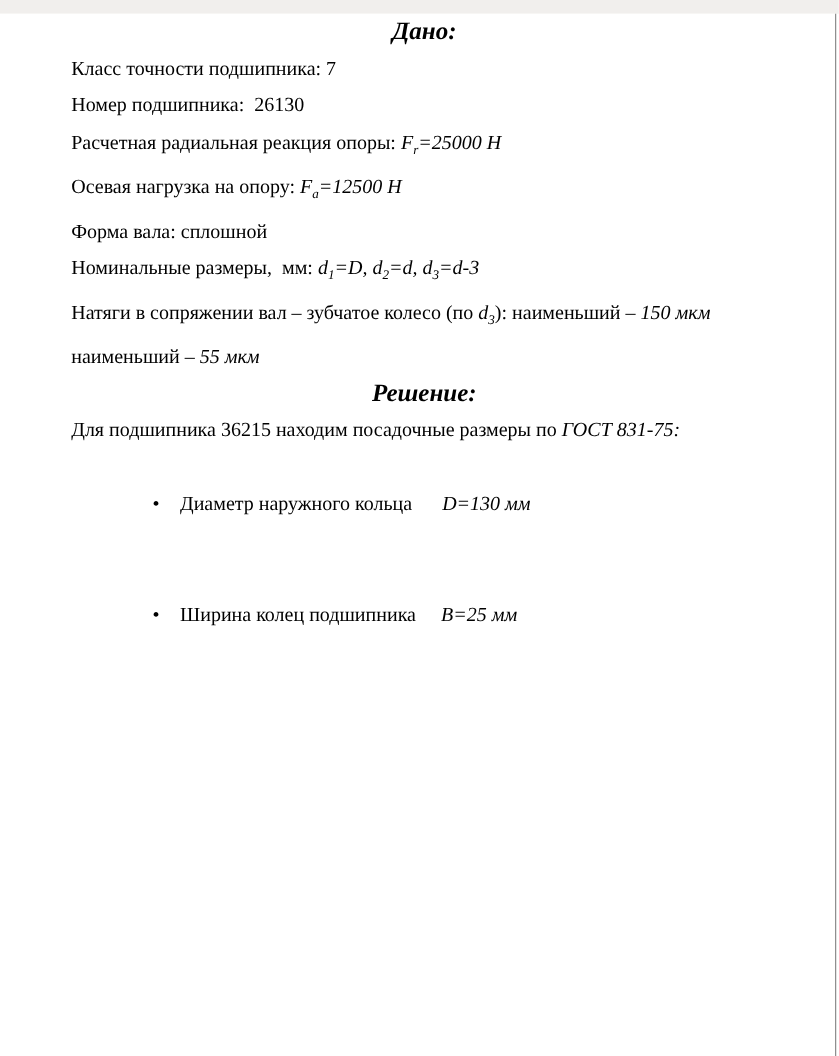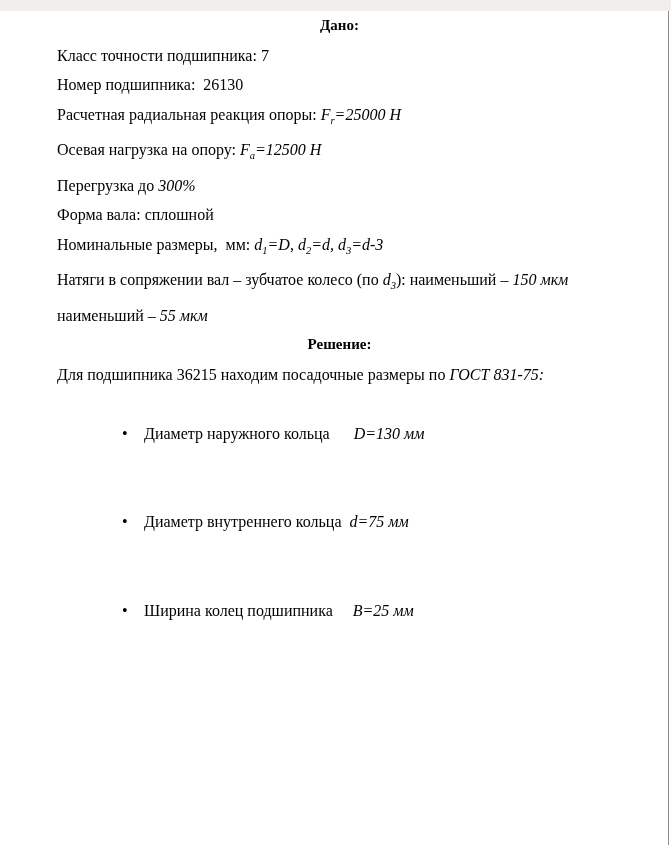--- a/index.html
+++ b/index.html
@@ -28,21 +28,22 @@
     width: 565px;
     color: #000000;
     font-family: "Liberation Serif", serif;
     font-size: 16px;
     line-height: 29.5px;
   }
   .line { white-space: pre-wrap; }
   .h-center {
     text-align: center;
     font-weight: bold;
-    font-size: 15px;
+    font-style: italic;
+    font-size: 20px;
   }
   .cont { }
   .bullet-line { padding-left: 41px; white-space: pre-wrap; }
   .bullet { display: inline-block; width: 22px; }
   .jline { text-align: justify; text-align-last: justify; }
   .gap { margin-top: 13px; }
   .st-i { font-style: italic; }
   .st-isub { font-style: italic; font-size: 10.5px; vertical-align: -4px; }
 </style>
 </head>
@@ -52,37 +53,33 @@
 
 <div class="page">
   <div class="content">
 
     <div class="h-center">Дано:</div>
 
     <div class="line"><span>Класс точности подшипника: 7</span></div>
     <div class="line"><span>Номер подшипника:  26130</span></div>
     <div class="line"><span>Расчетная радиальная реакция опоры: </span><span class="st-i">F</span><span class="st-isub">r</span><span class="st-i">=25000 Н</span></div>
     <div class="line"><span>Осевая нагрузка на опору: </span><span class="st-i">F</span><span class="st-isub">a</span><span class="st-i">=12500 Н</span></div>
-    <div class="line"><span>Перегрузка до </span><span class="st-i">300%</span></div>
     <div class="line"><span>Форма вала: сплошной</span></div>
     <div class="line"><span>Номинальные размеры,  мм: </span><span class="st-i">d</span><span class="st-isub">1</span><span class="st-i">=D, </span><span class="st-i">d</span><span class="st-isub">2</span><span class="st-i">=d, </span><span class="st-i">d</span><span class="st-isub">3</span><span class="st-i">=d-3</span></div>
     <div class="line"><span>Натяги в сопряжении вал – зубчатое колесо (по </span><span class="st-i">d</span><span class="st-isub">3</span><span>): наименьший – </span><span class="st-i">150 мкм</span></div>
     <div class="line cont"><span>наименьший – </span><span class="st-i">55 мкм</span></div>
 
     <div class="h-center">Решение:</div>
 
     <div class="line"><span>Для подшипника 36215 находим посадочные размеры по </span><span class="st-i">ГОСТ 831-75:</span></div>
 
     <div class="bullet-line">
       <span class="bullet">•</span><span><span>Диаметр наружного кольца      </span><span class="st-i">D=130 мм</span></span>
     </div>
     <div class="bullet-line">
-      <span class="bullet">•</span><span><span>Диаметр внутреннего кольца  </span><span class="st-i">d=75 мм</span></span>
-    </div>
-    <div class="bullet-line">
       <span class="bullet">•</span><span><span>Ширина колец подшипника     </span><span class="st-i">B=25 мм</span></span>
     </div>
 
     <div class="line jline gap"></div>
 
   </div>
 </div>
 
 <div class="edge-line"></div>
 

